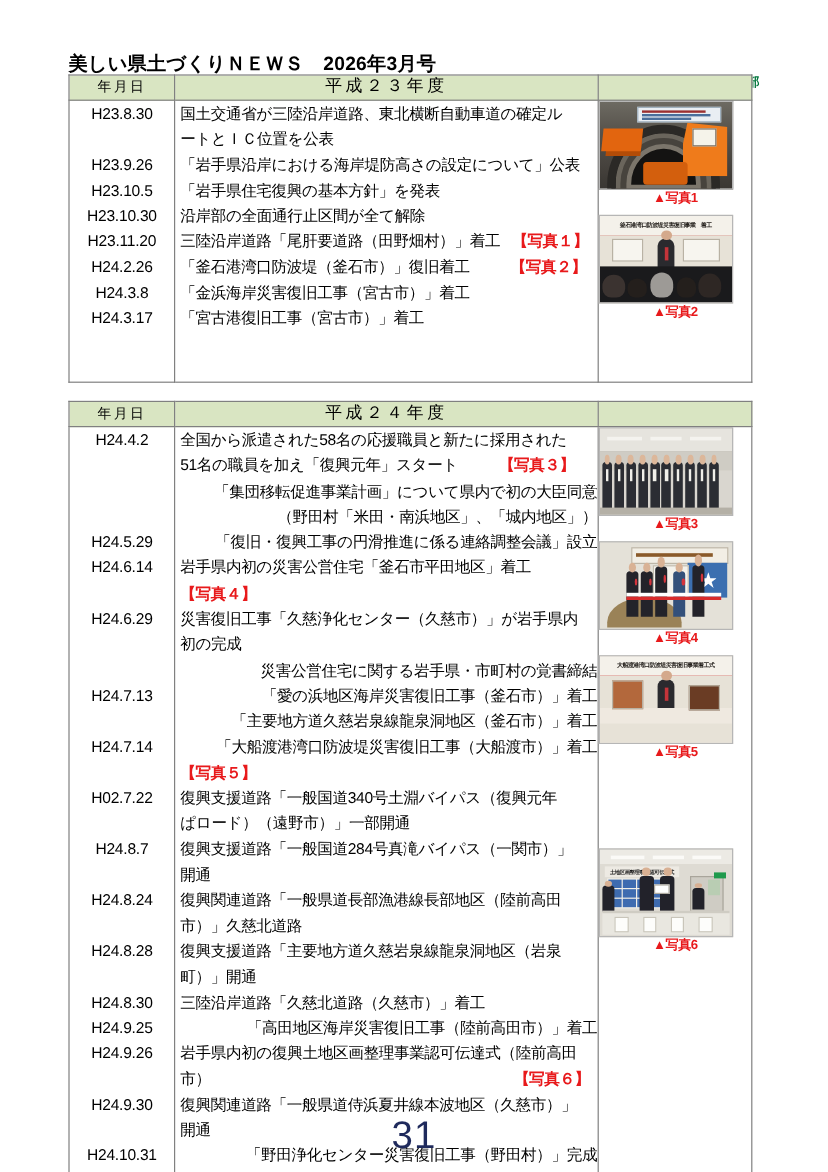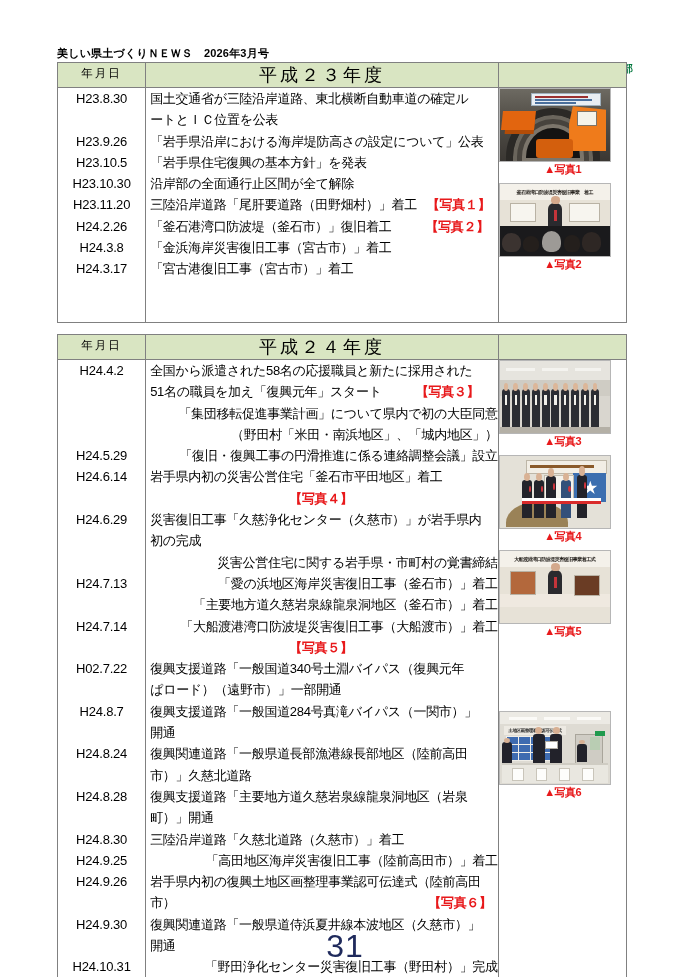--- a/index.html
+++ b/index.html
@@ -21,21 +21,21 @@
     position: absolute;
     left: 57px;
     top: 44px;
     width: 576px;
     height: 18px;
     display: flex;
     align-items: center;
     justify-content: space-between;
   }
   .header-title {
-    font-size: 11px;
+    font-size: 16px;
     font-weight: bold;
     letter-spacing: 0.2px;
     white-space: nowrap;
     text-align: right;
   }
   .header-right {
     display: flex;
     align-items: center;
     gap: 4px;
     white-space: nowrap;
@@ -88,21 +88,21 @@
     text-align: center;
     font-weight: normal;
     height: 20px;
     vertical-align: middle;
   }
   .hdr-date-label {
     font-size: 11.5px;
     letter-spacing: 2px;
   }
   .hdr-year-label {
-    font-size: 18px;
+    font-size: 14px;
     letter-spacing: 3px;
   }
 
   
   .lines {
     padding: 1px 0 3px 0;
   }
   .line {
     height: 21.3px;
     line-height: 21.3px;
@@ -120,21 +120,21 @@
   }
   .body-col .line.indent { padding-left: 9px; text-align: right; }
   .photo-note {
     color: #e8191b;
     font-weight: bold;
   }
   .photo-note.gap-sm { margin-left: 10px; }
   .photo-note.gap-md { margin-left: 34px; }
   .photo-note.right { float: right; padding-right: 6px; }
   .line.right-only {
-    text-align: center;
+    text-align: left;
     padding-right: 6px;
   }
 
   
   .photo-cell {
     padding: 4px 0 4px 0;
     text-align: center;
     background: #ffffff;
   }
   .photo-block { margin: 0 auto 2px auto; width: 128px; }

